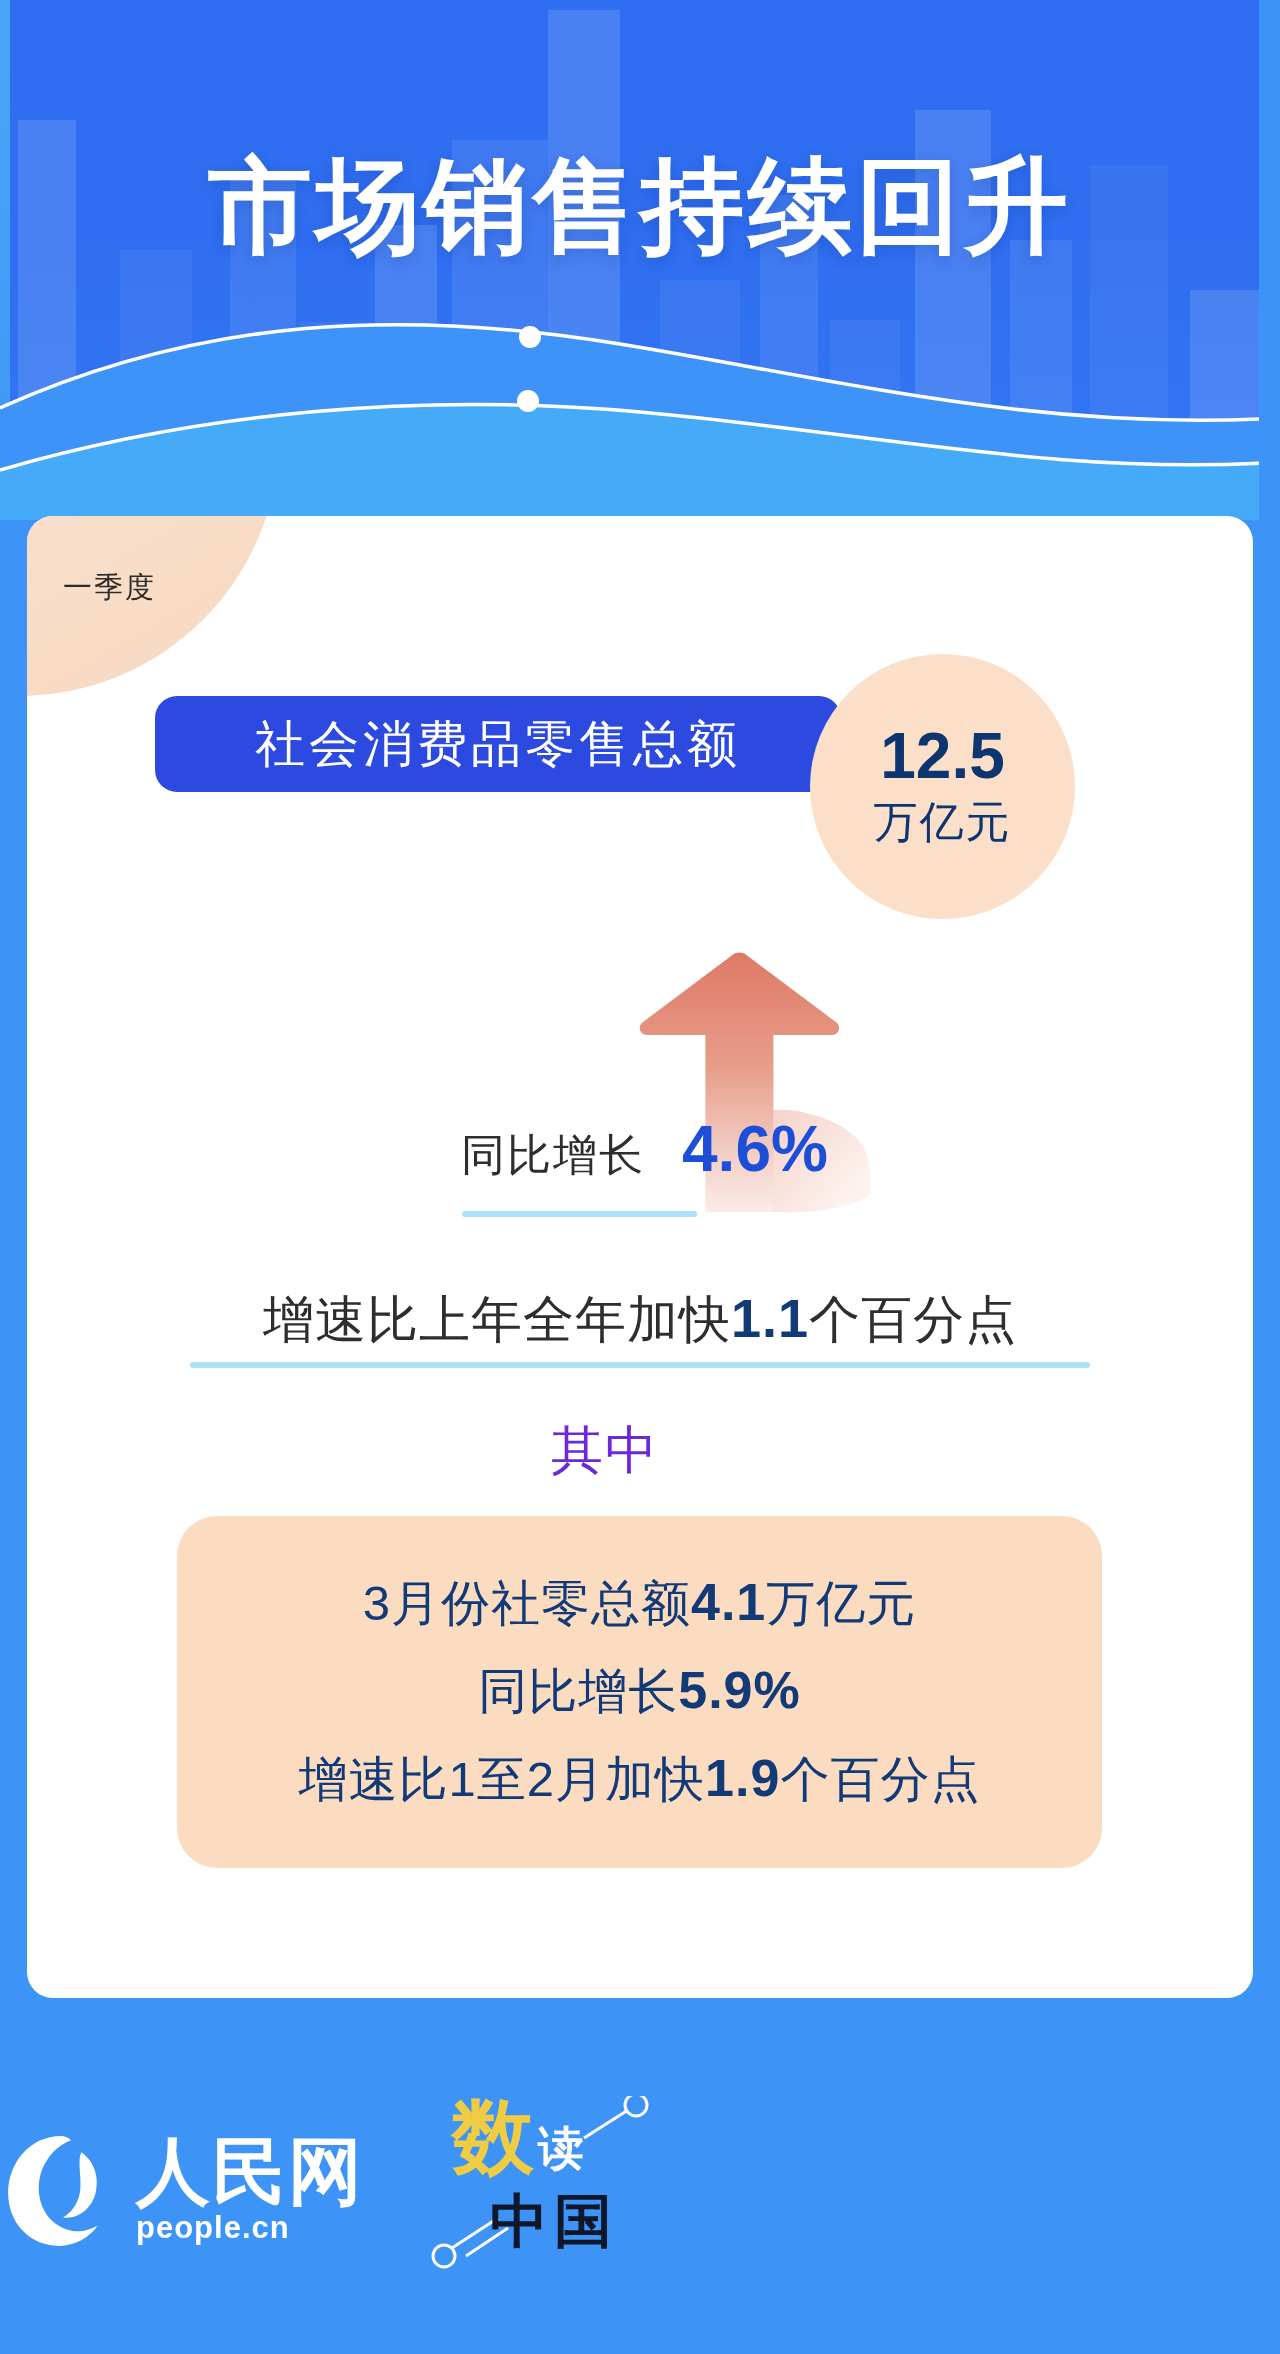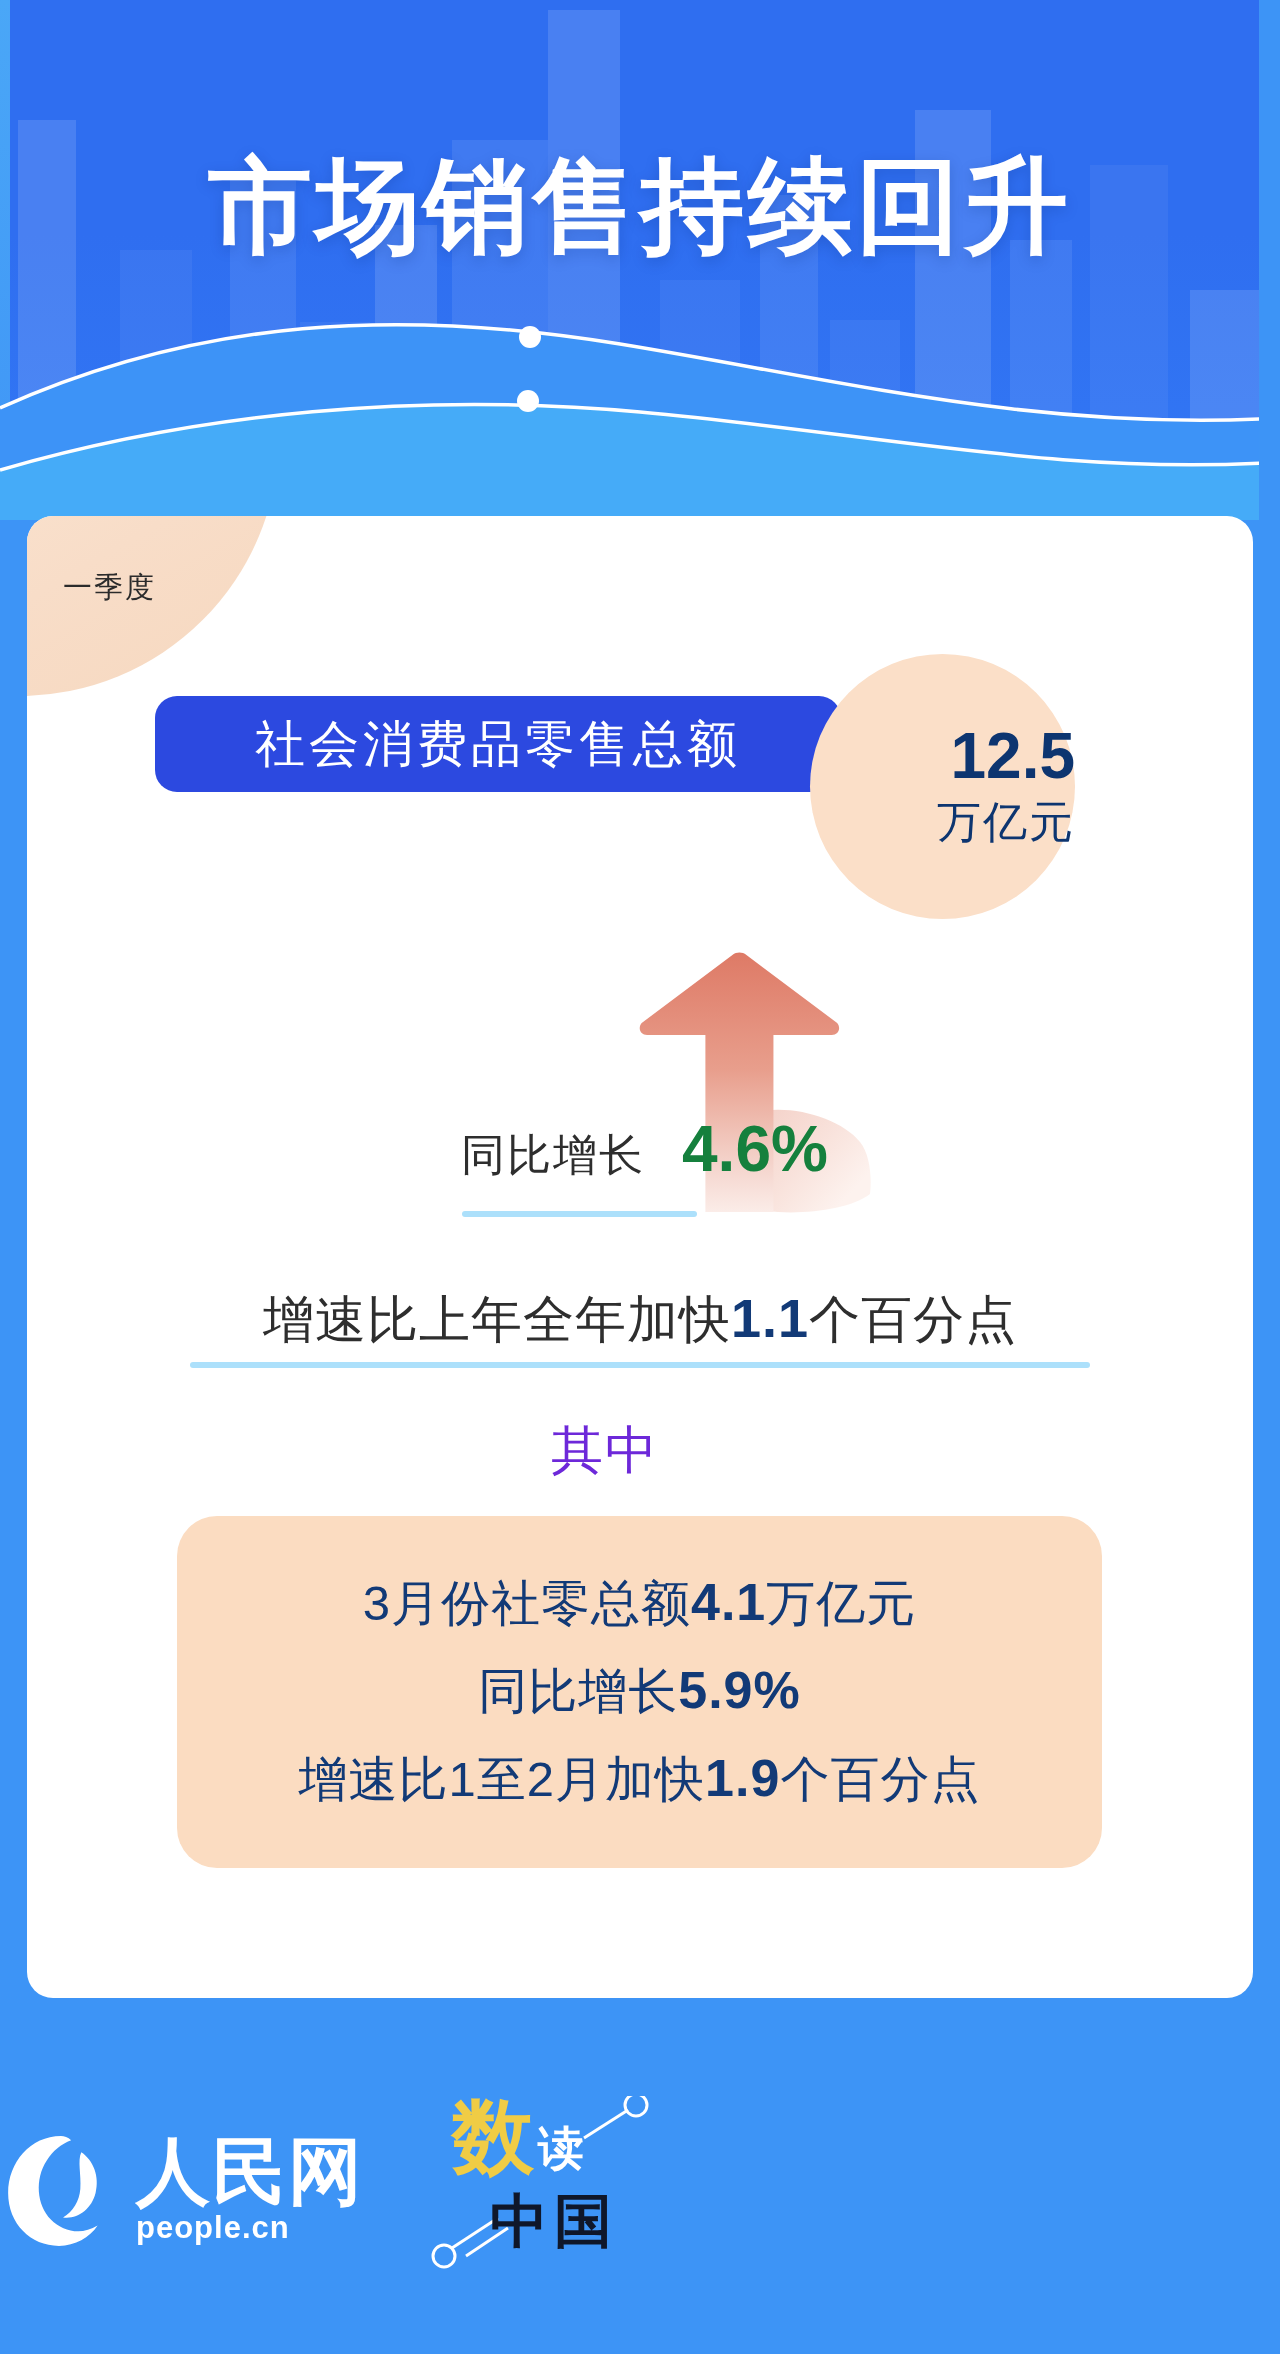--- a/index.html
+++ b/index.html
@@ -116,21 +116,21 @@
     box-sizing: border-box;
   }
   .circle {
     position: absolute;
     left: 783px; top: 0px;
     width: 265px; height: 265px;
     border-radius: 50%;
     background: #fbdfc8;
     display: flex;
     flex-direction: column;
-    align-items: flex-end;
+    align-items: center;
     justify-content: center;
     color: #123a77;
   }
   .circle .big {
     font-size: 64px;
     font-weight: 700;
     line-height: 1;
     letter-spacing: 0px;
     color: #0d3570;
   }
@@ -158,21 +158,21 @@
     left: 434px; top: 180px;
     font-size: 44px;
     color: #2e2e2e;
     letter-spacing: 2px;
   }
   .yoy-value {
     position: absolute;
     left: 655px; top: 166px;
     font-size: 64px;
     font-weight: 700;
-    color: #15803d;
+    color: #1d4ed8;
     letter-spacing: 0px;
   }
   .rule-short {
     position: absolute;
     left: 435px; top: 265px;
     width: 235px; height: 6px;
     background: #ace0fb;
     border-radius: 3px;
   }
 

